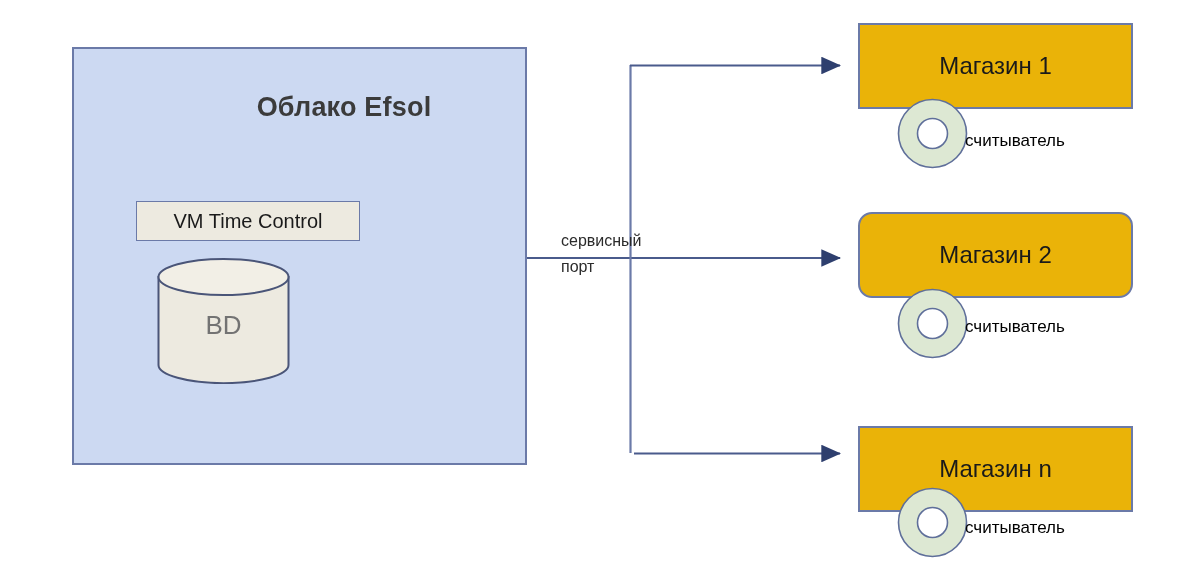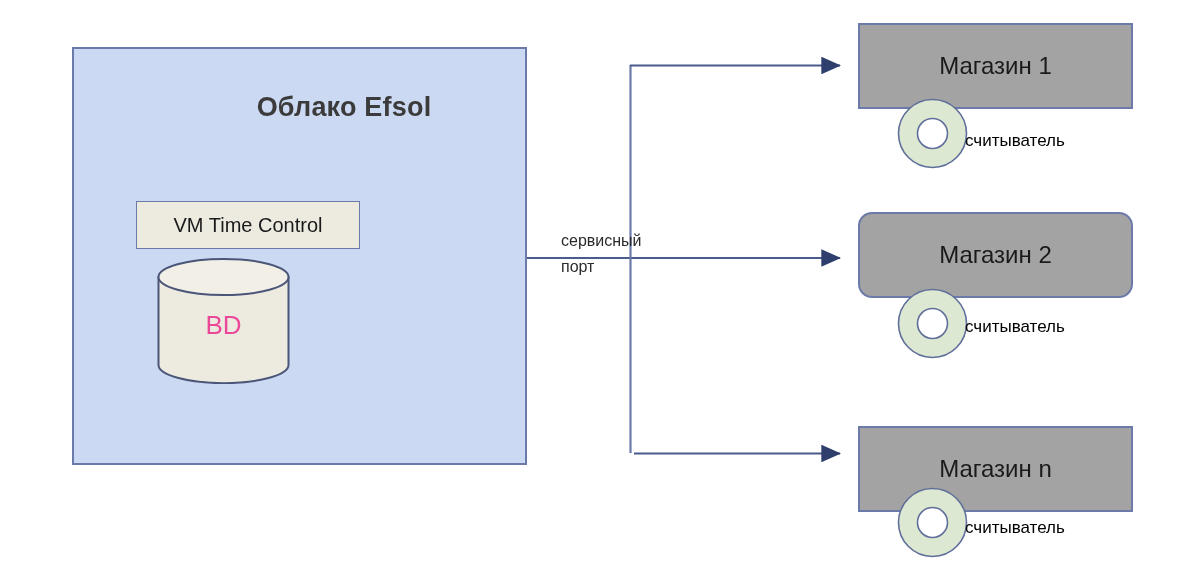--- a/index.html
+++ b/index.html
@@ -41,21 +41,21 @@
     color: #3b3b3b;
     letter-spacing: 0.2px;
   }
 
   
   .vm-box {
     position: absolute;
     left: 136px;
     top: 201px;
     width: 224px;
-    height: 48px;
+    height: 40px;
     background: #edeae0;
     border: 1.5px solid #6b7aa8;
     box-sizing: border-box;
     display: flex;
     align-items: center;
     justify-content: center;
     font-size: 20px;
     color: #1a1a1a;
   }
 
@@ -67,21 +67,21 @@
     width: 133px;
     height: 126px;
   }
   .db-label {
     position: absolute;
     left: 157px;
     top: 310px;
     width: 133px;
     text-align: center;
     font-size: 26px;
-    color: #ec4899;
+    color: #737373;
   }
 
   
   .conn-svg {
     position: absolute;
     left: 0;
     top: 0;
     width: 1200px;
     height: 567px;
     pointer-events: none;
@@ -98,21 +98,21 @@
     white-space: pre-line;
     background: transparent;
   }
 
   
   .store-box {
     position: absolute;
     left: 858px;
     width: 275px;
     height: 86px;
-    background: #a3a3a3;
+    background: #eab308;
     border: 2px solid #6b7aa8;
     box-sizing: border-box;
     display: flex;
     align-items: center;
     justify-content: center;
     font-size: 24px;
     color: #1a1a1a;
   }
   .store-1 { top: 23px; }
   .store-2 { top: 212px; border-radius: 14px; }

